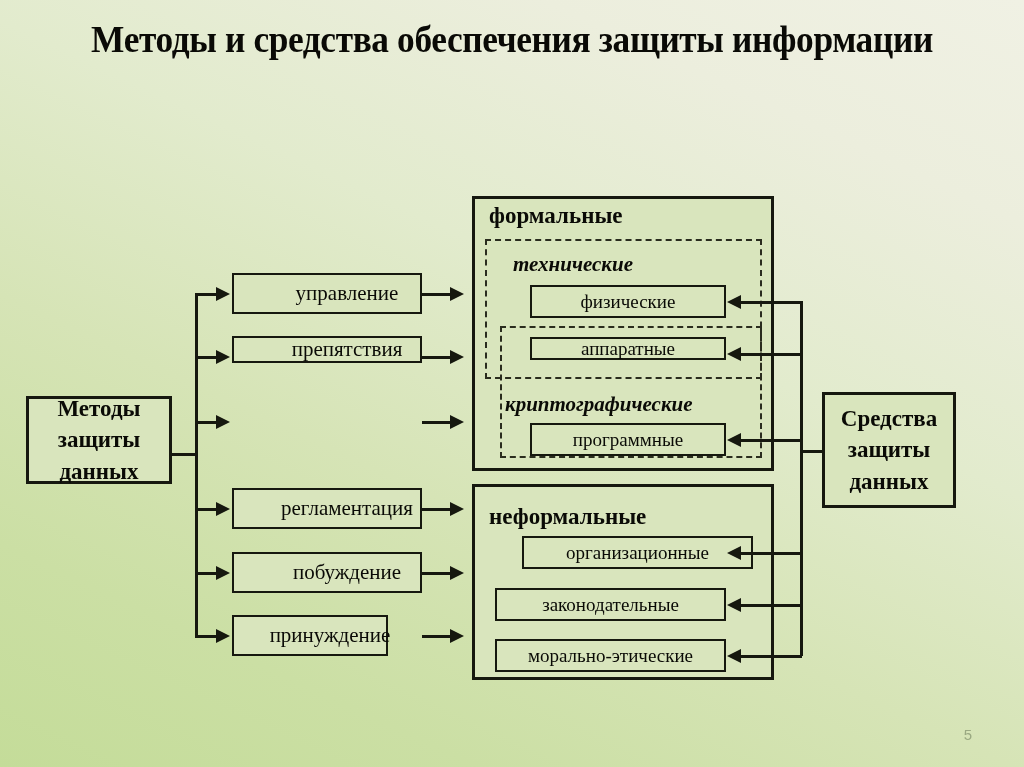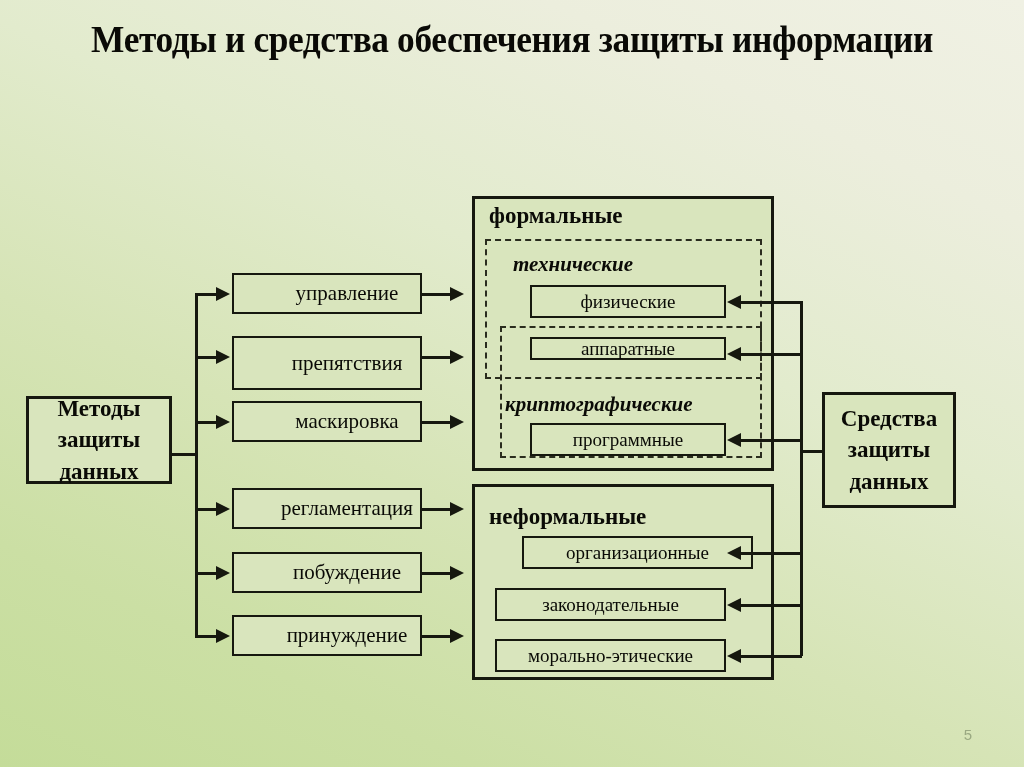--- a/index.html
+++ b/index.html
@@ -155,33 +155,30 @@
     <span>данных</span>
   </div>
 
   <div class="line-h" style="left:170px; top:453px; width:27px;"></div>
 
   <div class="line-v" style="left:195px; top:293px; height:343px;"></div>
 
   <div class="box methodbox" style="left:232px; top:273px; width:190px; height:41px;">
     <span>управление</span>
   </div>
-  <div class="box methodbox" style="left:232px; top:336px; width:190px; height:54px;">
+  <div class="box methodbox" style="left:232px; top:336px; width:190px; height:27px;">
     <span>препятствия</span>
-  </div>
-  <div class="box methodbox" style="left:232px; top:401px; width:190px; height:41px;">
-    <span>маскировка</span>
   </div>
   <div class="box methodbox" style="left:232px; top:488px; width:190px; height:41px;">
     <span>регламентация</span>
   </div>
   <div class="box methodbox" style="left:232px; top:552px; width:190px; height:41px;">
     <span>побуждение</span>
   </div>
-  <div class="box methodbox" style="left:232px; top:615px; width:190px; height:41px;">
+  <div class="box methodbox" style="left:232px; top:615px; width:156px; height:41px;">
     <span>принуждение</span>
   </div>
 
   <div class="line-h" style="left:195px; top:293px; width:22px;"></div>
   <div class="arrow-r" style="left:216px; top:287px;"></div>
 
   <div class="line-h" style="left:195px; top:356px; width:22px;"></div>
   <div class="arrow-r" style="left:216px; top:350px;"></div>
 
   <div class="line-h" style="left:195px; top:421px; width:22px;"></div>

